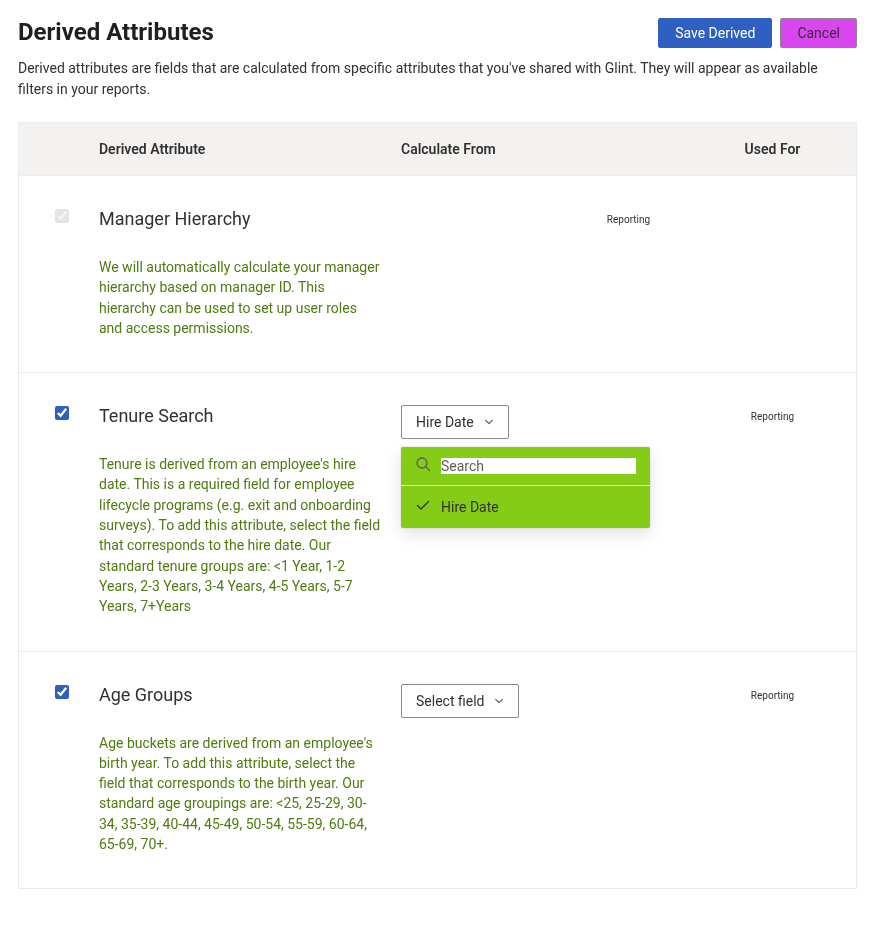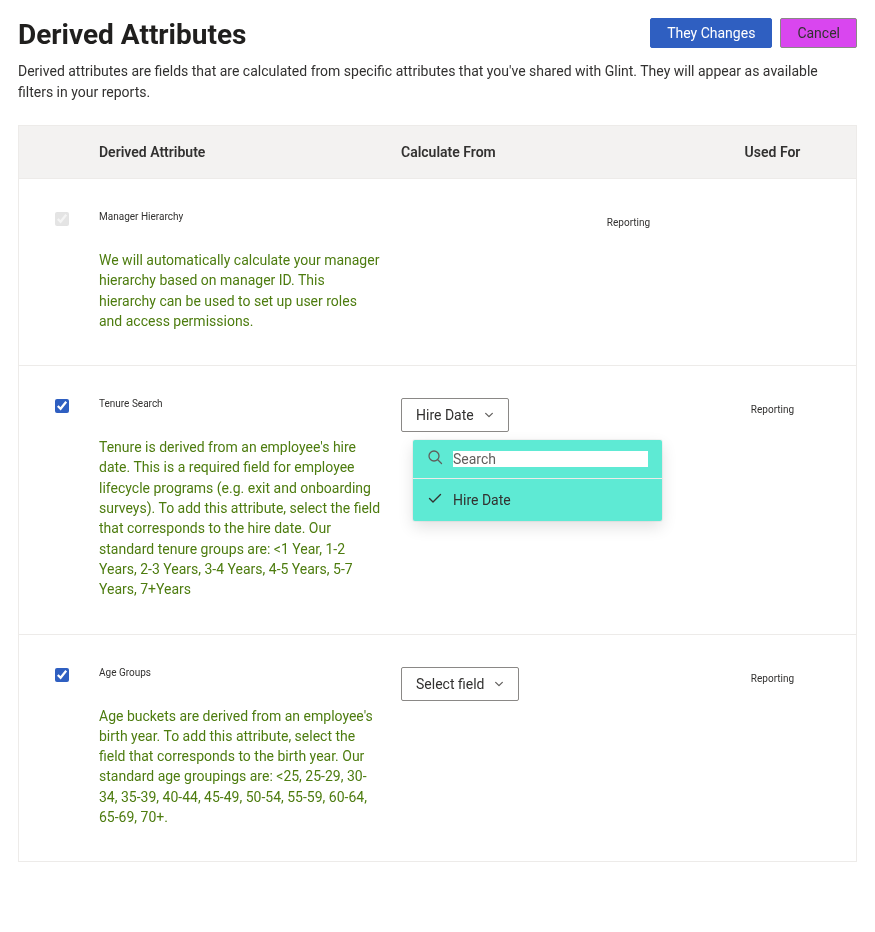--- a/index.html
+++ b/index.html
@@ -10,21 +10,21 @@
       width: 875px;
       padding: 18px;
     }
     .header-row {
       display: flex;
       align-items: flex-start;
       justify-content: space-between;
       gap: 12px;
     }
     .page-title {
-      font-size: 28px;
+      font-size: 24px;
       font-weight: 700;
       color: #201f1e;
     }
     .btn-row { display: flex; gap: 8px; align-items: center; }
     .btn {
       font-size: 14px;
       padding: 6px 16px;
       border-radius: 2px;
       cursor: pointer;
       border: 1px solid #8a8886;
@@ -64,21 +64,21 @@
       display: flex;
       border-bottom: 1px solid #edebe9;
       padding: 32px 0 34px;
       position: relative;
     }
     .row:last-child { border-bottom: none; }
     .checkbox {
       width: 14px; height: 14px; accent-color: #2f5fc1;
     }
     .checkbox[disabled] { opacity: .6; }
-    .attr-title { font-size: 10px; color: #323130; }
+    .attr-title { font-size: 18px; color: #323130; }
     .attr-desc {
       margin-top: 28px;
       font-size: 14px;
       line-height: 1.45;
       color: #4d7c0f;
     }
     .select-btn {
       display: inline-flex;
       align-items: center;
       gap: 10px;
@@ -104,23 +104,23 @@
       margin-top: 18px;
       font-size: 14px;
       line-height: 1.45;
       color: #605e5c;
       max-width: 250px;
     }
     .used-val { font-size: 10px; color: #323130; }
     .dropdown {
       position: absolute;
       top: 42px;
-      left: 12px;
+      left: 0;
       width: 249px;
-      background: #5eead4;
+      background: #84cc16;
       border-radius: 2px;
       box-shadow: 0 6px 16px rgba(0,0,0,.12), 0 0 0 1px rgba(0,0,0,.04);
       z-index: 5;
       overflow: hidden;
     }
     .dd-search {
       display: flex;
       align-items: center;
       gap: 10px;
       padding: 9px 14px;
@@ -140,21 +140,21 @@
     .dd-item svg { width: 16px; height: 16px; flex: 0 0 auto; }
     .dd-item span { font-size: 14px; color: #323130; }
     .calc-wrap { position: relative; }
   </style>
 </head>
 <body>
 
 <div class="header-row">
   <h1 class="page-title">Derived Attributes</h1>
   <div class="btn-row">
-    <button class="btn btn-primary">They Changes</button>
+    <button class="btn btn-primary">Save Derived</button>
     <button class="btn">Cancel</button>
   </div>
 </div>
 
 <p class="subtitle">Derived attributes are fields that are calculated from specific attributes that you've shared with Glint. They will appear as available filters in your reports.</p>
 
 <div class="table">
   <div class="thead">
     <div class="col-chk"></div>
     <div class="col-attr th">Derived Attribute</div>

